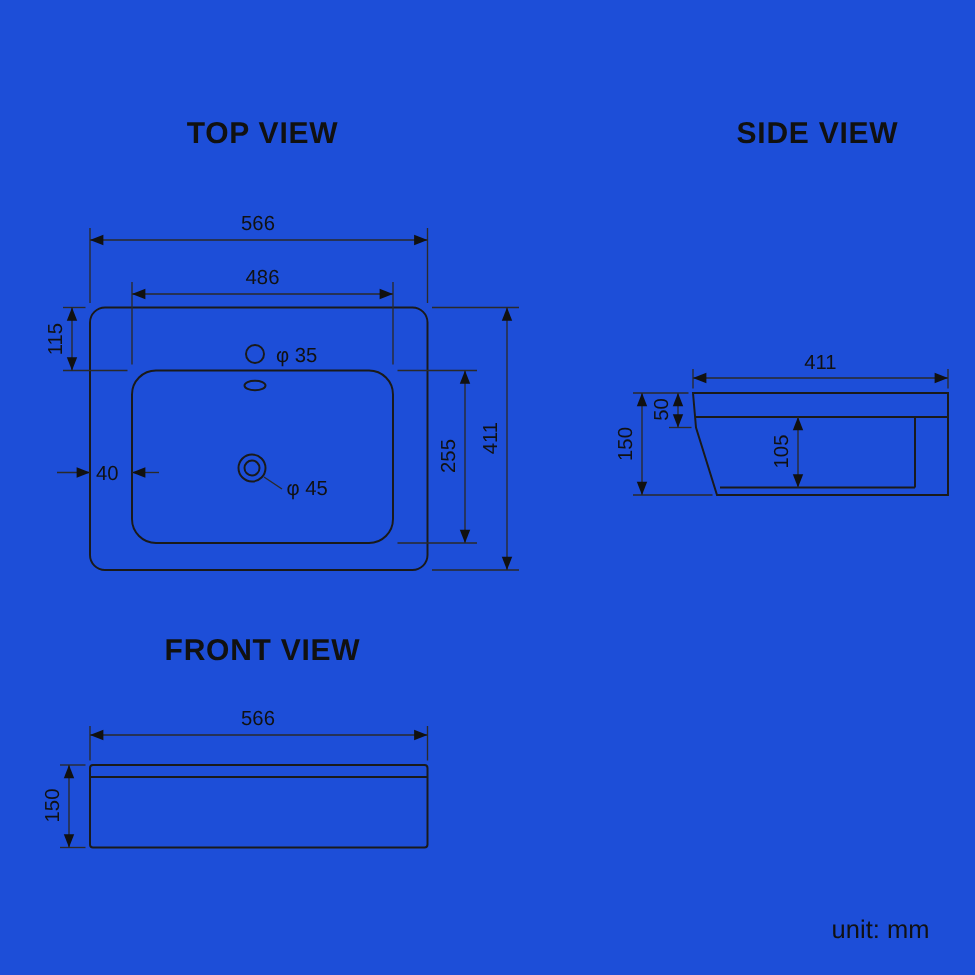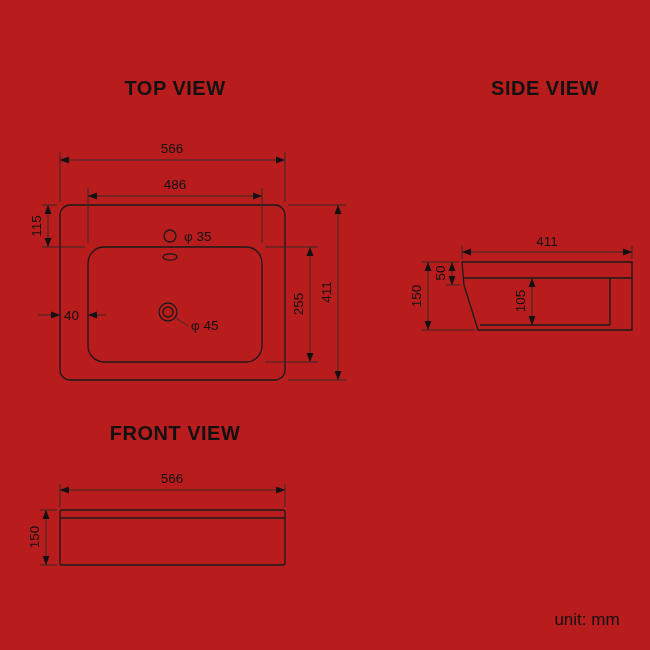--- a/index.html
+++ b/index.html
@@ -1,16 +1,16 @@
 <!DOCTYPE html>
 <html><head>
 <meta charset="utf-8">
 <style>
   html,body{margin:0;padding:0;background:#ffffff;}
-  .page{position:relative;width:650px;height:650px;background:#b91c1c;overflow:hidden;}
+  .page{position:relative;width:650px;height:650px;background:#1d4ed8;overflow:hidden;}
   svg{display:block;}
   text{font-family:"Liberation Sans", sans-serif;fill:#111111;}
   .title{font-size:20px;font-weight:bold;letter-spacing:0.5px;}
   .dim{font-size:13.5px;}
   .unit{font-size:17px;}
   .draw{stroke:#1a1a1a;stroke-width:1.3;fill:none;}
   .thin{stroke:#2a2a2a;stroke-width:0.9;fill:none;}
 </style>
 </head>
 <body>

